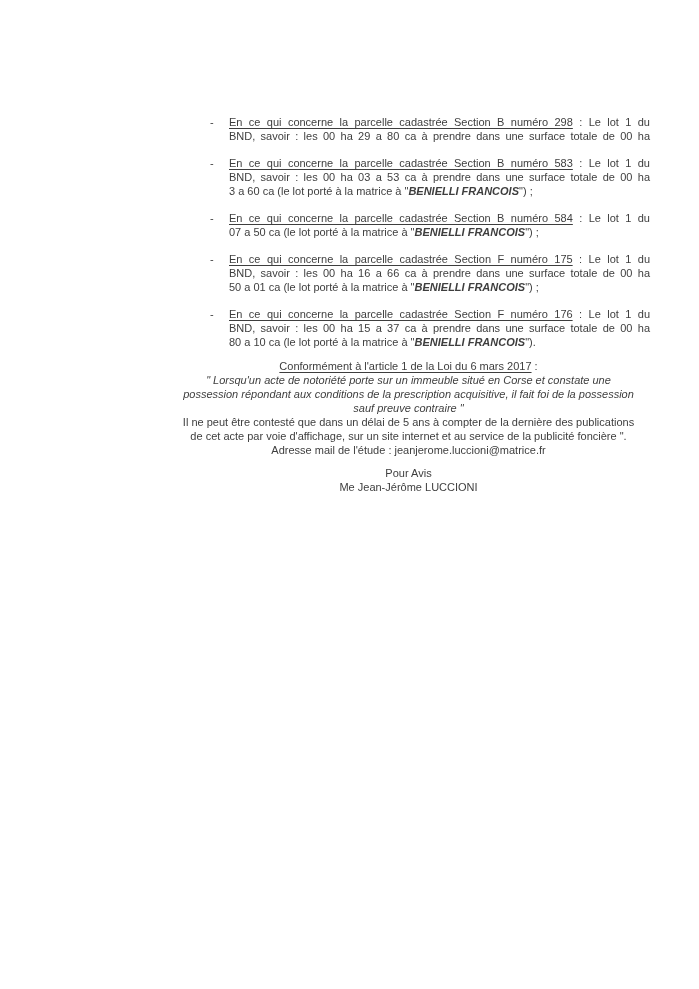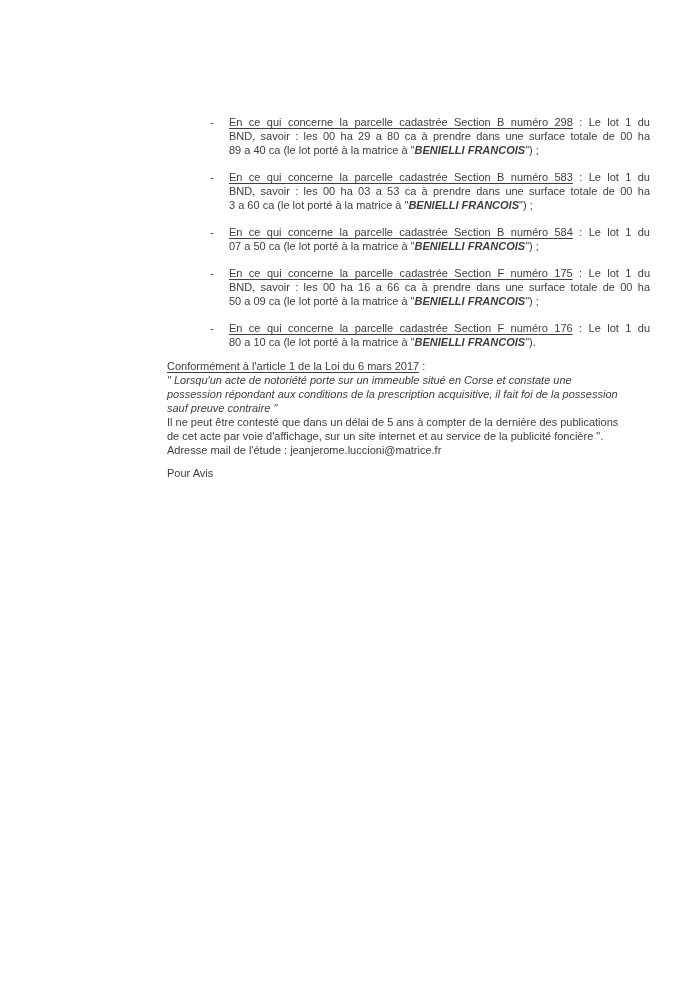--- a/index.html
+++ b/index.html
@@ -30,77 +30,78 @@
     left: 43px;
     top: 0;
   }
   .bullet.last { margin-bottom: 10px; }
   .jline {
     text-align: justify;
     text-align-last: justify;
   }
   .u { text-decoration: underline; text-underline-offset: 2px; }
   .owner { font-weight: bold; font-style: italic; }
-  .center { }
+  .center { text-align: center; }
   .oneline { white-space: nowrap; }
   .quote { font-style: italic; }
   .gap12 { margin-top: 0; }
   .gap13 { margin-top: 9px; }
 </style>
 </head>
 <body>
 
 <div class="page">
   <div class="content">
 
     <div class="bullet">
       <span class="dash">-</span>
       <div class="jline"><span class="u">En ce qui concerne la parcelle cadastrée Section B numéro 298</span><span> : Le lot 1 du</span></div>
       <div class="jline">BND, savoir : les 00 ha 29 a 80 ca à prendre dans une surface totale de 00 ha</div>
-      <div><span>89 a 40 ca (le lot porté à la matrice à "</span><span class="owner">BENIELLI FRANCOIS</span><span>") ;</span></div>
     </div>
 
     <div class="bullet">
       <span class="dash">-</span>
       <div class="jline"><span class="u">En ce qui concerne la parcelle cadastrée Section B numéro 583</span><span> : Le lot 1 du</span></div>
       <div class="jline">BND, savoir : les 00 ha 03 a 53 ca à prendre dans une surface totale de 00 ha</div>
       <div><span>3 a 60 ca (le lot porté à la matrice à "</span><span class="owner">BENIELLI FRANCOIS</span><span>") ;</span></div>
     </div>
 
     <div class="bullet">
       <span class="dash">-</span>
       <div class="jline"><span class="u">En ce qui concerne la parcelle cadastrée Section B numéro 584</span><span> : Le lot 1 du</span></div>
       <div><span>07 a 50 ca (le lot porté à la matrice à "</span><span class="owner">BENIELLI FRANCOIS</span><span>") ;</span></div>
     </div>
 
     <div class="bullet">
       <span class="dash">-</span>
       <div class="jline"><span class="u">En ce qui concerne la parcelle cadastrée Section F numéro 175</span><span> : Le lot 1 du</span></div>
       <div class="jline">BND, savoir : les 00 ha 16 a 66 ca à prendre dans une surface totale de 00 ha</div>
-      <div><span>50 a 09 ca (le lot porté à la matrice à "</span><span class="owner">BENIELLI FRANCOIS</span><span>") ;</span></div>
+      <div><span>50 a 01 ca (le lot porté à la matrice à "</span><span class="owner">BENIELLI FRANCOIS</span><span>") ;</span></div>
     </div>
 
     <div class="bullet last">
       <span class="dash">-</span>
       <div class="jline"><span class="u">En ce qui concerne la parcelle cadastrée Section F numéro 176</span><span> : Le lot 1 du</span></div>
+      <div class="jline">BND, savoir : les 00 ha 15 a 37 ca à prendre dans une surface totale de 00 ha</div>
       <div><span>80 a 10 ca (le lot porté à la matrice à "</span><span class="owner">BENIELLI FRANCOIS</span><span>").</span></div>
     </div>
 
     <div class="center">
       <div class="oneline"><span class="u">Conformément à l'article 1 de la Loi du 6 mars 2017</span><span> :</span></div>
       <div class="quote oneline">" Lorsqu'un acte de notoriété porte sur un immeuble situé en Corse et constate une</div>
       <div class="quote oneline">possession répondant aux conditions de la prescription acquisitive, il fait foi de la possession</div>
       <div class="quote oneline">sauf preuve contraire "</div>
     </div>
 
     <div class="center gap12">
       <div class="oneline">Il ne peut être contesté que dans un délai de 5 ans à compter de la dernière des publications</div>
       <div class="oneline">de cet acte par voie d'affichage, sur un site internet et au service de la publicité foncière ".</div>
     </div>
 
     <div class="center gap12 oneline">Adresse mail de l'étude : jeanjerome.luccioni@matrice.fr</div>
 
     <div class="center gap13">
       <div class="oneline">Pour Avis</div>
+      <div class="oneline">Me Jean-Jérôme LUCCIONI</div>
     </div>
 
   </div>
 </div>
 
 </body></html>

